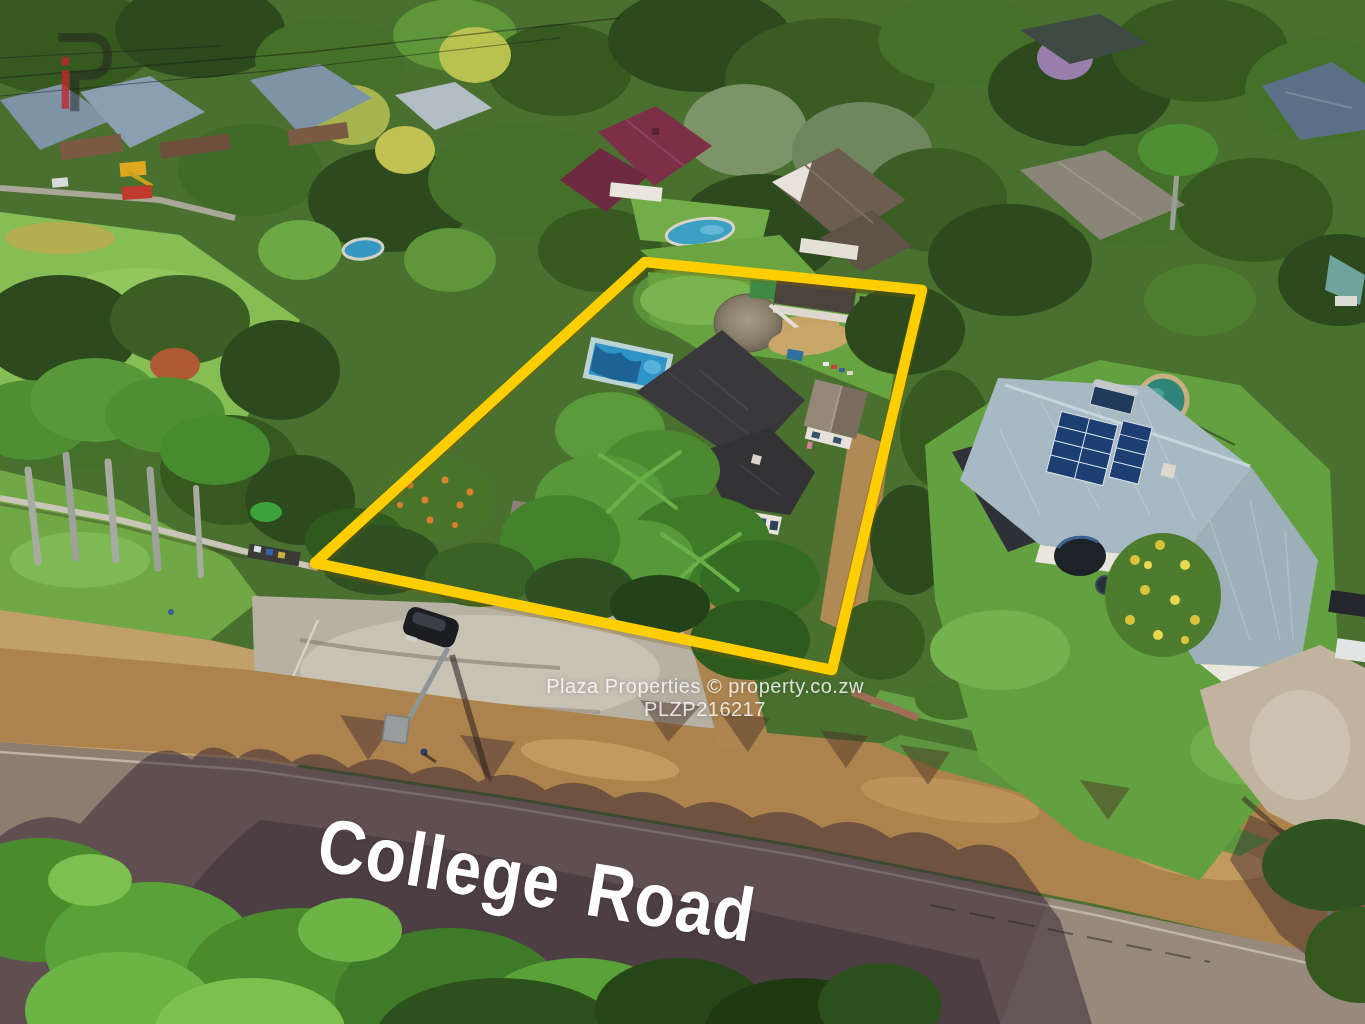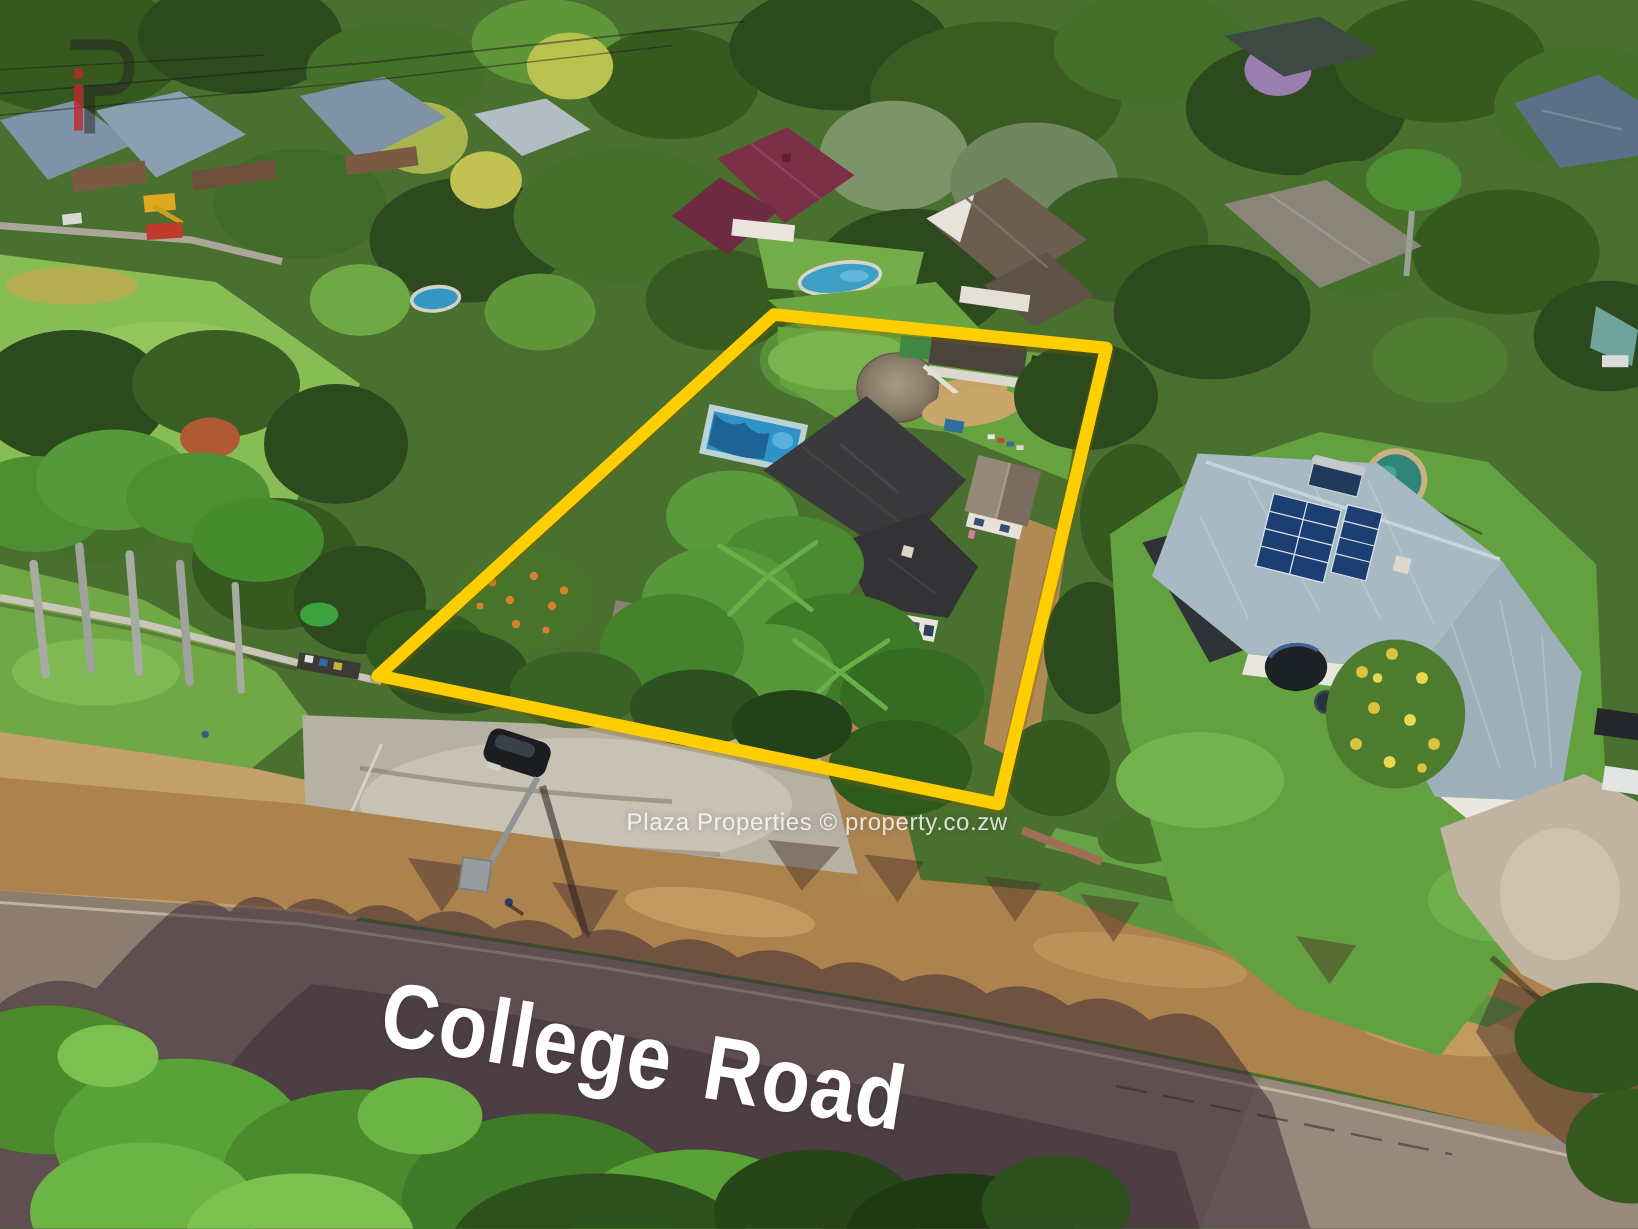--- a/index.html
+++ b/index.html
@@ -1,19 +1,19 @@
 <!DOCTYPE html>
 <html><head>
 <meta charset="utf-8">
 <style>
   html,body{margin:0;padding:0;background:#222;}
   .scene{position:relative;width:1365px;height:1024px;overflow:hidden;font-family:"Liberation Sans",sans-serif;background:#4a7030;}
   .scene svg.photo{position:absolute;left:0;top:0;}
   .overlay-logo{position:absolute;left:42px;top:30px;width:82px;height:92px;opacity:.8;}
-  .watermark{position:absolute;left:431px;top:675px;width:500px;text-align:center;color:rgba(255,255,255,.8);
+  .watermark{position:absolute;left:455px;top:675px;width:500px;text-align:center;color:rgba(255,255,255,.8);
     font-size:20px;line-height:23px;text-shadow:0 0 5px rgba(0,0,0,.25);letter-spacing:.5px;}
   .road-label{position:absolute;left:326px;top:800px;color:#fff;font-weight:bold;font-size:66px;
     letter-spacing:1px;word-spacing:8px;transform:rotate(9.5deg) scale(1,1.15);transform-origin:left top;
     text-shadow:0 1px 3px rgba(0,0,0,.15);white-space:nowrap;}
 </style>
 </head>
 <body>
 
 <div class="scene">
 <svg class="photo" width="1365" height="1024" viewBox="0 0 1365 1024">
@@ -404,16 +404,17 @@
 </svg>
 
 <svg class="overlay-logo" viewBox="0 0 100 110">
   <path d="M 20,8 H 58 Q 80,8 80,31 Q 80,54 58,54 H 40 V 98" fill="none" stroke="rgba(35,33,32,.6)" stroke-width="11"></path>
   <rect x="24" y="32" width="9" height="10" fill="#c1272d"></rect>
   <rect x="24" y="48" width="9" height="47" fill="#c1272d"></rect>
 </svg>
 
 <div class="watermark">
   <div>Plaza Properties © property.co.zw</div>
+  <div>PLZP216217</div>
 </div>
 
 <div class="road-label">College Road</div>
 </div>
 
 </body></html>

